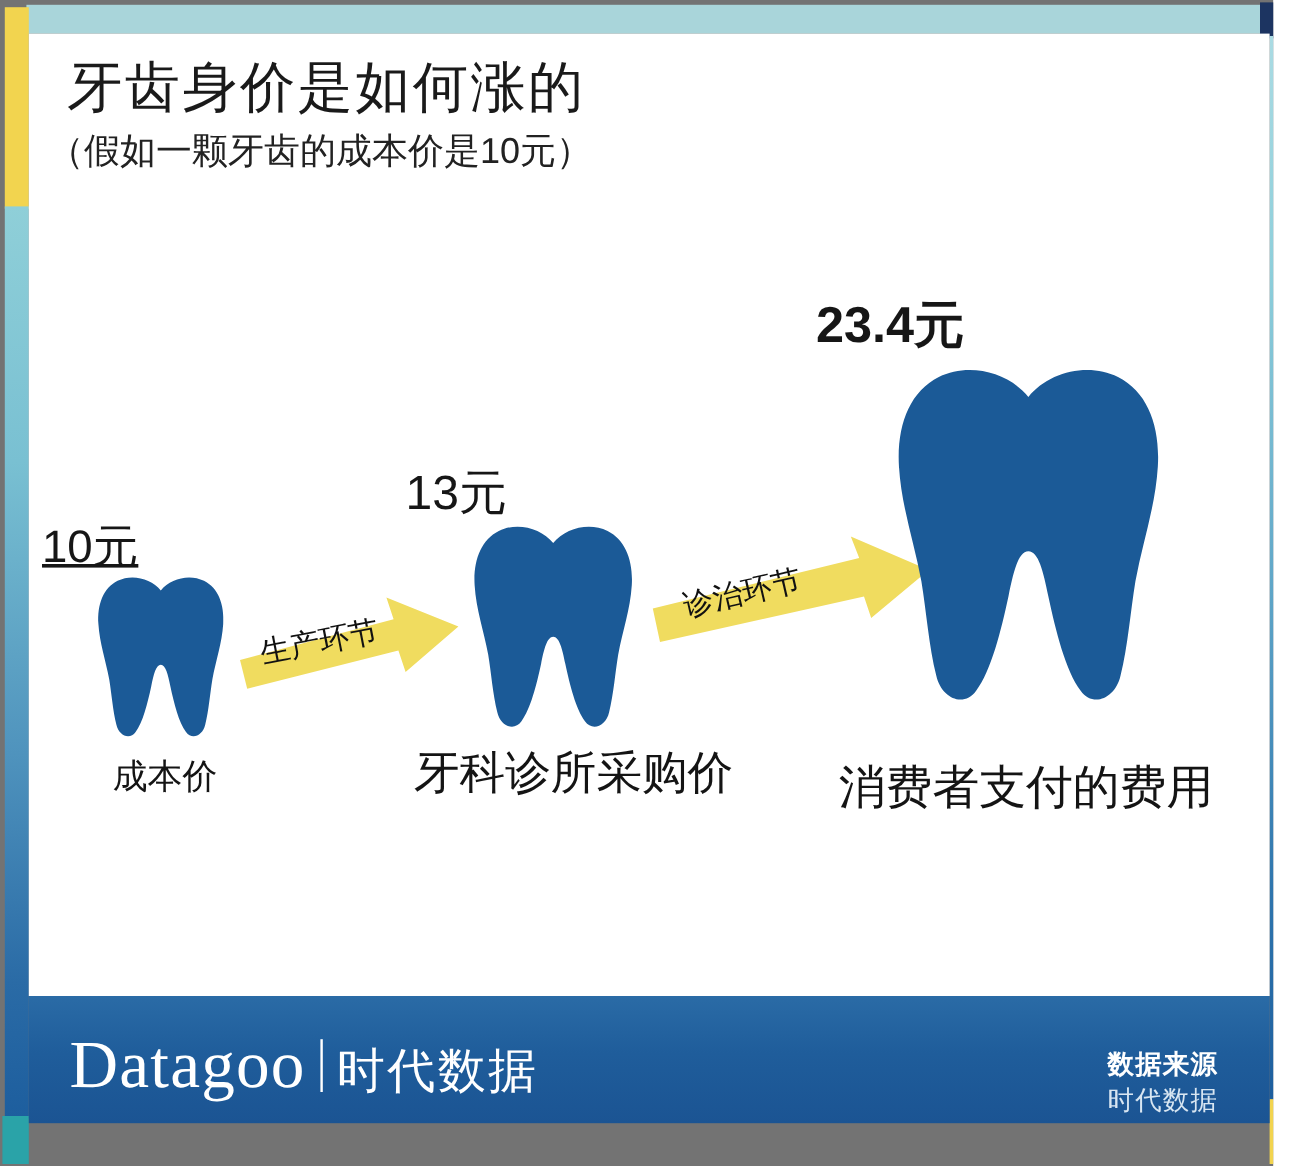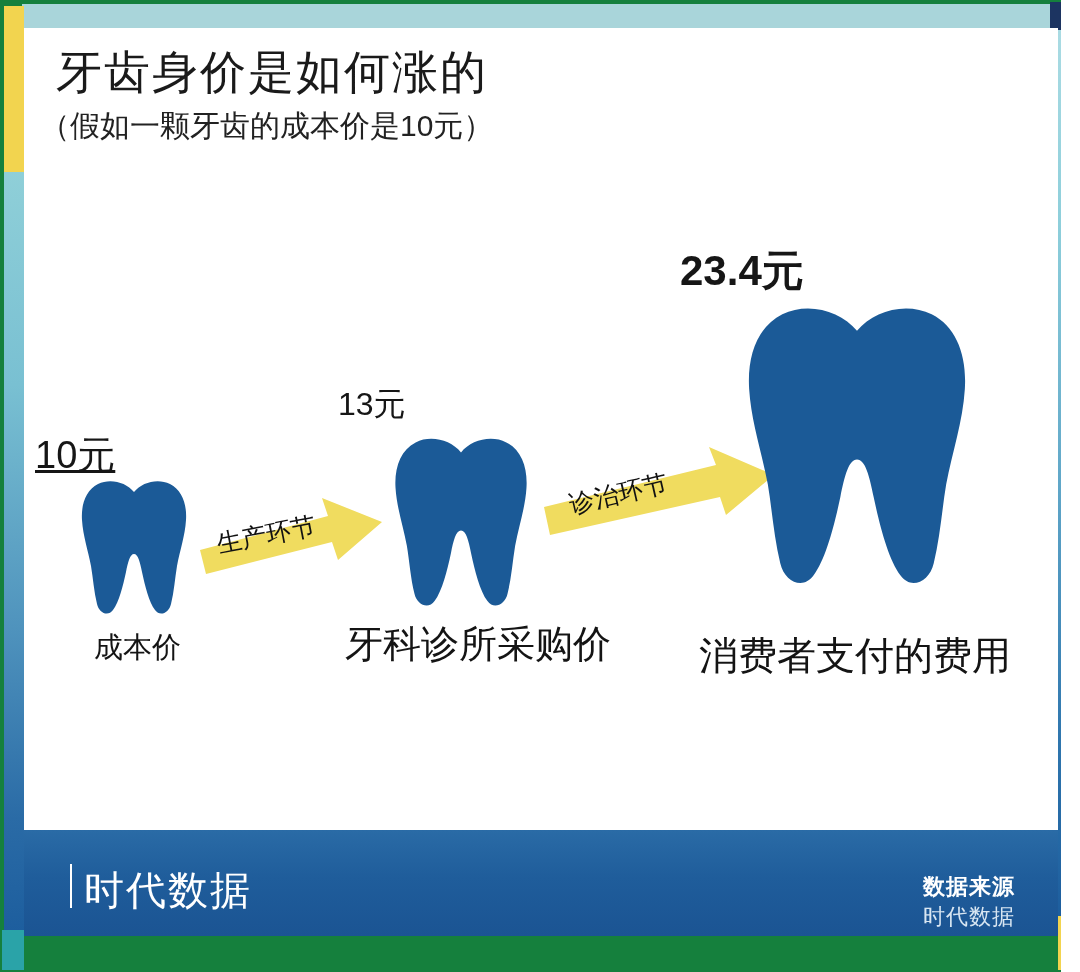--- a/index.html
+++ b/index.html
@@ -8,21 +8,21 @@
     background: #ffffff;
   }
   body {
     font-family: "Liberation Sans", "DejaVu Sans", sans-serif;
   }
 
   .poster {
     position: relative;
     width: 1061px;
     height: 972px;
-    background: #15803d;
+    background: #737373;
     overflow: hidden;
   }
 
   
   .strip-top-teal {
     position: absolute;
     left: 22px; top: 4px;
     width: 1032px; height: 24px;
     background: #a9d5da;
   }
@@ -111,21 +111,21 @@
   }
 
   
   #g1 { left: 35px; top: 420px; width: 205px; }
   #g1 .tooth-value { top: 10px; font-size: 38px; text-decoration: underline; }
   #g1 .tooth-svg { top: 58px; left: 45px; }
   #g1 .tooth-caption { top: 208px; font-size: 29px; }
 
   
   #g2 { left: 338px; top: 375px; width: 280px; }
-  #g2 .tooth-value { top: 8px; font-size: 32px; }
+  #g2 .tooth-value { top: 8px; font-size: 40px; }
   #g2 .tooth-svg { top: 58px; left: 55px; }
   #g2 .tooth-caption { top: 244px; font-size: 38px; }
 
   
   #g3 { left: 680px; top: 235px; width: 350px; }
   #g3 .tooth-value { top: 8px; font-size: 42px; font-weight: bold; }
   #g3 .tooth-svg { top: 62px; left: 65px; }
   #g3 .tooth-caption { top: 394px; font-size: 39px; }
 
   
@@ -298,20 +298,21 @@
                C94 114, 95 100, 97 88
                C100 72, 105 58, 106 42
                C107 26, 102 12, 90 6
                C78 0, 62 4, 54 14 Z" fill="#1b5a97"></path>
     </svg>
     <div class="tooth-caption">消费者支付的费用</div>
   </div>
 
   <div class="footer"></div>
   <div class="logo-wrap">
+    <span class="logo-main">Datagoo</span>
     <span class="logo-divider"></span>
     <span class="logo-cn">时代数据</span>
   </div>
   <div class="source-wrap">
     <div class="source-title">数据来源</div>
     <div class="source-value">时代数据</div>
   </div>
 
 </div>
 

